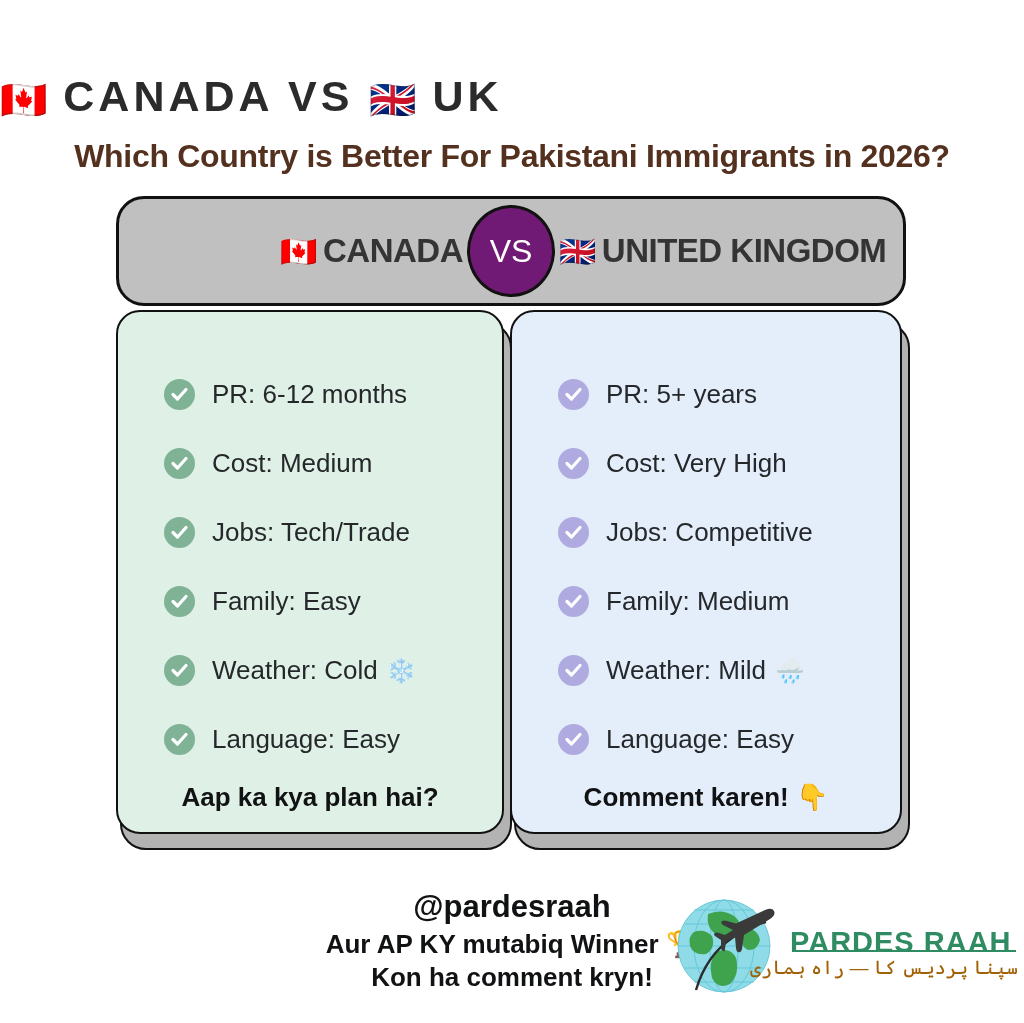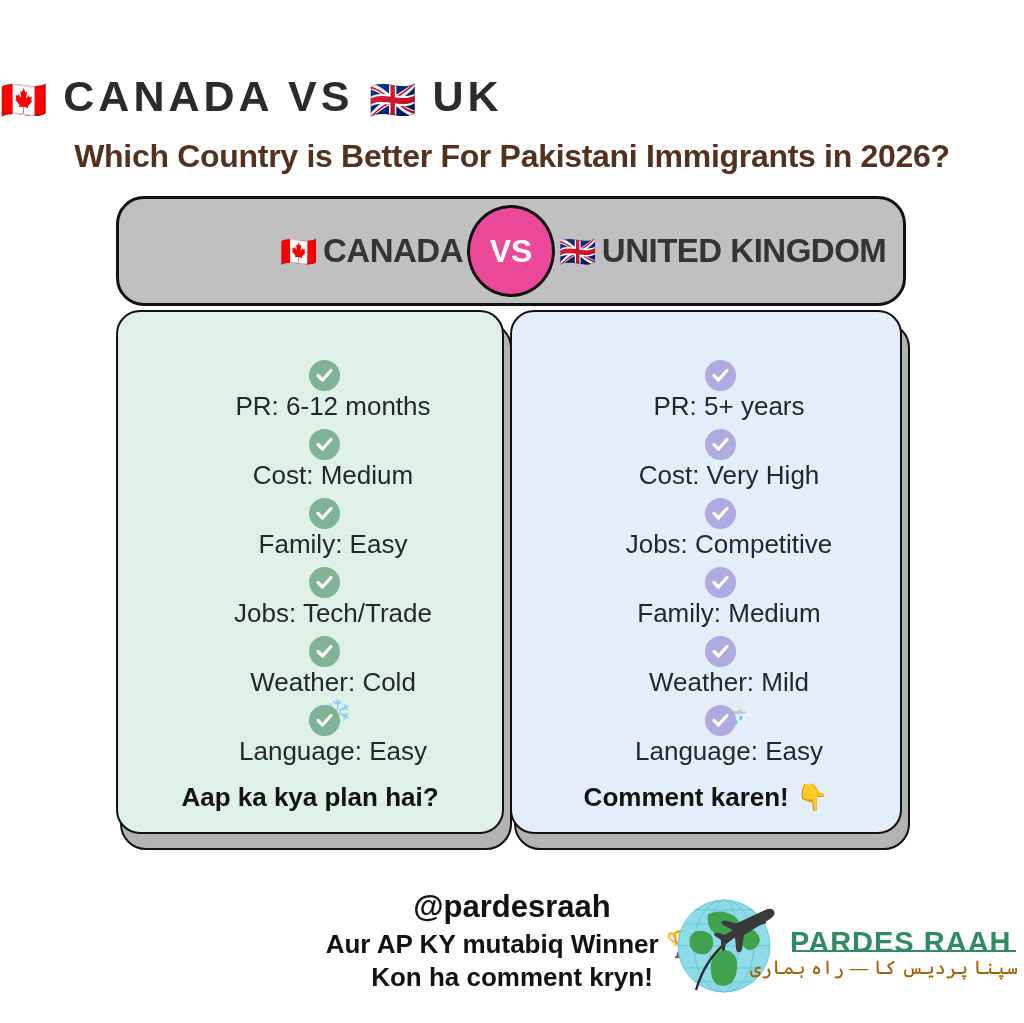--- a/index.html
+++ b/index.html
@@ -94,21 +94,20 @@
     margin: 0;
     padding: 0 0 0 46px;
   }
   .feature-item {
     display: flex;
     align-items: center;
     height: 69px;
     font-size: 26px;
     color: #25282b;
     white-space: nowrap;
-    flex-direction: column;
   }
   .check {
     flex: 0 0 auto;
     width: 31px;
     height: 31px;
     border-radius: 50%;
     margin-right: 17px;
     position: relative;
   }
   .panel.left .check  { background: #80b296; }
@@ -155,27 +154,27 @@
   .header-side .flag { font-size: 30px; margin-right: 6px; }
 
   .vs-badge {
     position: absolute;
     left: 50%;
     top: 50%;
     transform: translate(-50%, -50%);
     width: 82px;
     height: 86px;
     border-radius: 50%;
-    background: #ec4899;
+    background: #701a75;
     border: 3px solid #111111;
     display: flex;
     align-items: center;
     justify-content: center;
     color: #ffffff;
-    font-weight: bold;
+    font-weight: normal;
     font-size: 32px;
     z-index: 6;
   }
 
   
   .footer {
     position: absolute;
     left: 0;
     top: 880px;
     width: 1024px;
@@ -279,30 +278,30 @@
             </span>
           <span>Cost: Medium</span>
           <span class="feature-emoji"></span>
         </li>
         <li class="feature-item">
           <span class="check">
               <svg width="19" height="19" viewBox="0 0 19 19">
                 <path d="M3 9.5 L7.5 14 L16 4.5" stroke="#ffffff" stroke-width="3.2" fill="none" stroke-linecap="round" stroke-linejoin="round"></path>
               </svg>
             </span>
+          <span>Jobs: Tech/Trade</span>
+          <span class="feature-emoji"></span>
+        </li>
+        <li class="feature-item">
+          <span class="check">
+              <svg width="19" height="19" viewBox="0 0 19 19">
+                <path d="M3 9.5 L7.5 14 L16 4.5" stroke="#ffffff" stroke-width="3.2" fill="none" stroke-linecap="round" stroke-linejoin="round"></path>
+              </svg>
+            </span>
           <span>Family: Easy</span>
-          <span class="feature-emoji"></span>
-        </li>
-        <li class="feature-item">
-          <span class="check">
-              <svg width="19" height="19" viewBox="0 0 19 19">
-                <path d="M3 9.5 L7.5 14 L16 4.5" stroke="#ffffff" stroke-width="3.2" fill="none" stroke-linecap="round" stroke-linejoin="round"></path>
-              </svg>
-            </span>
-          <span>Jobs: Tech/Trade</span>
           <span class="feature-emoji"></span>
         </li>
         <li class="feature-item">
           <span class="check">
               <svg width="19" height="19" viewBox="0 0 19 19">
                 <path d="M3 9.5 L7.5 14 L16 4.5" stroke="#ffffff" stroke-width="3.2" fill="none" stroke-linecap="round" stroke-linejoin="round"></path>
               </svg>
             </span>
           <span>Weather: Cold</span>
           <span class="feature-emoji">❄️</span>

